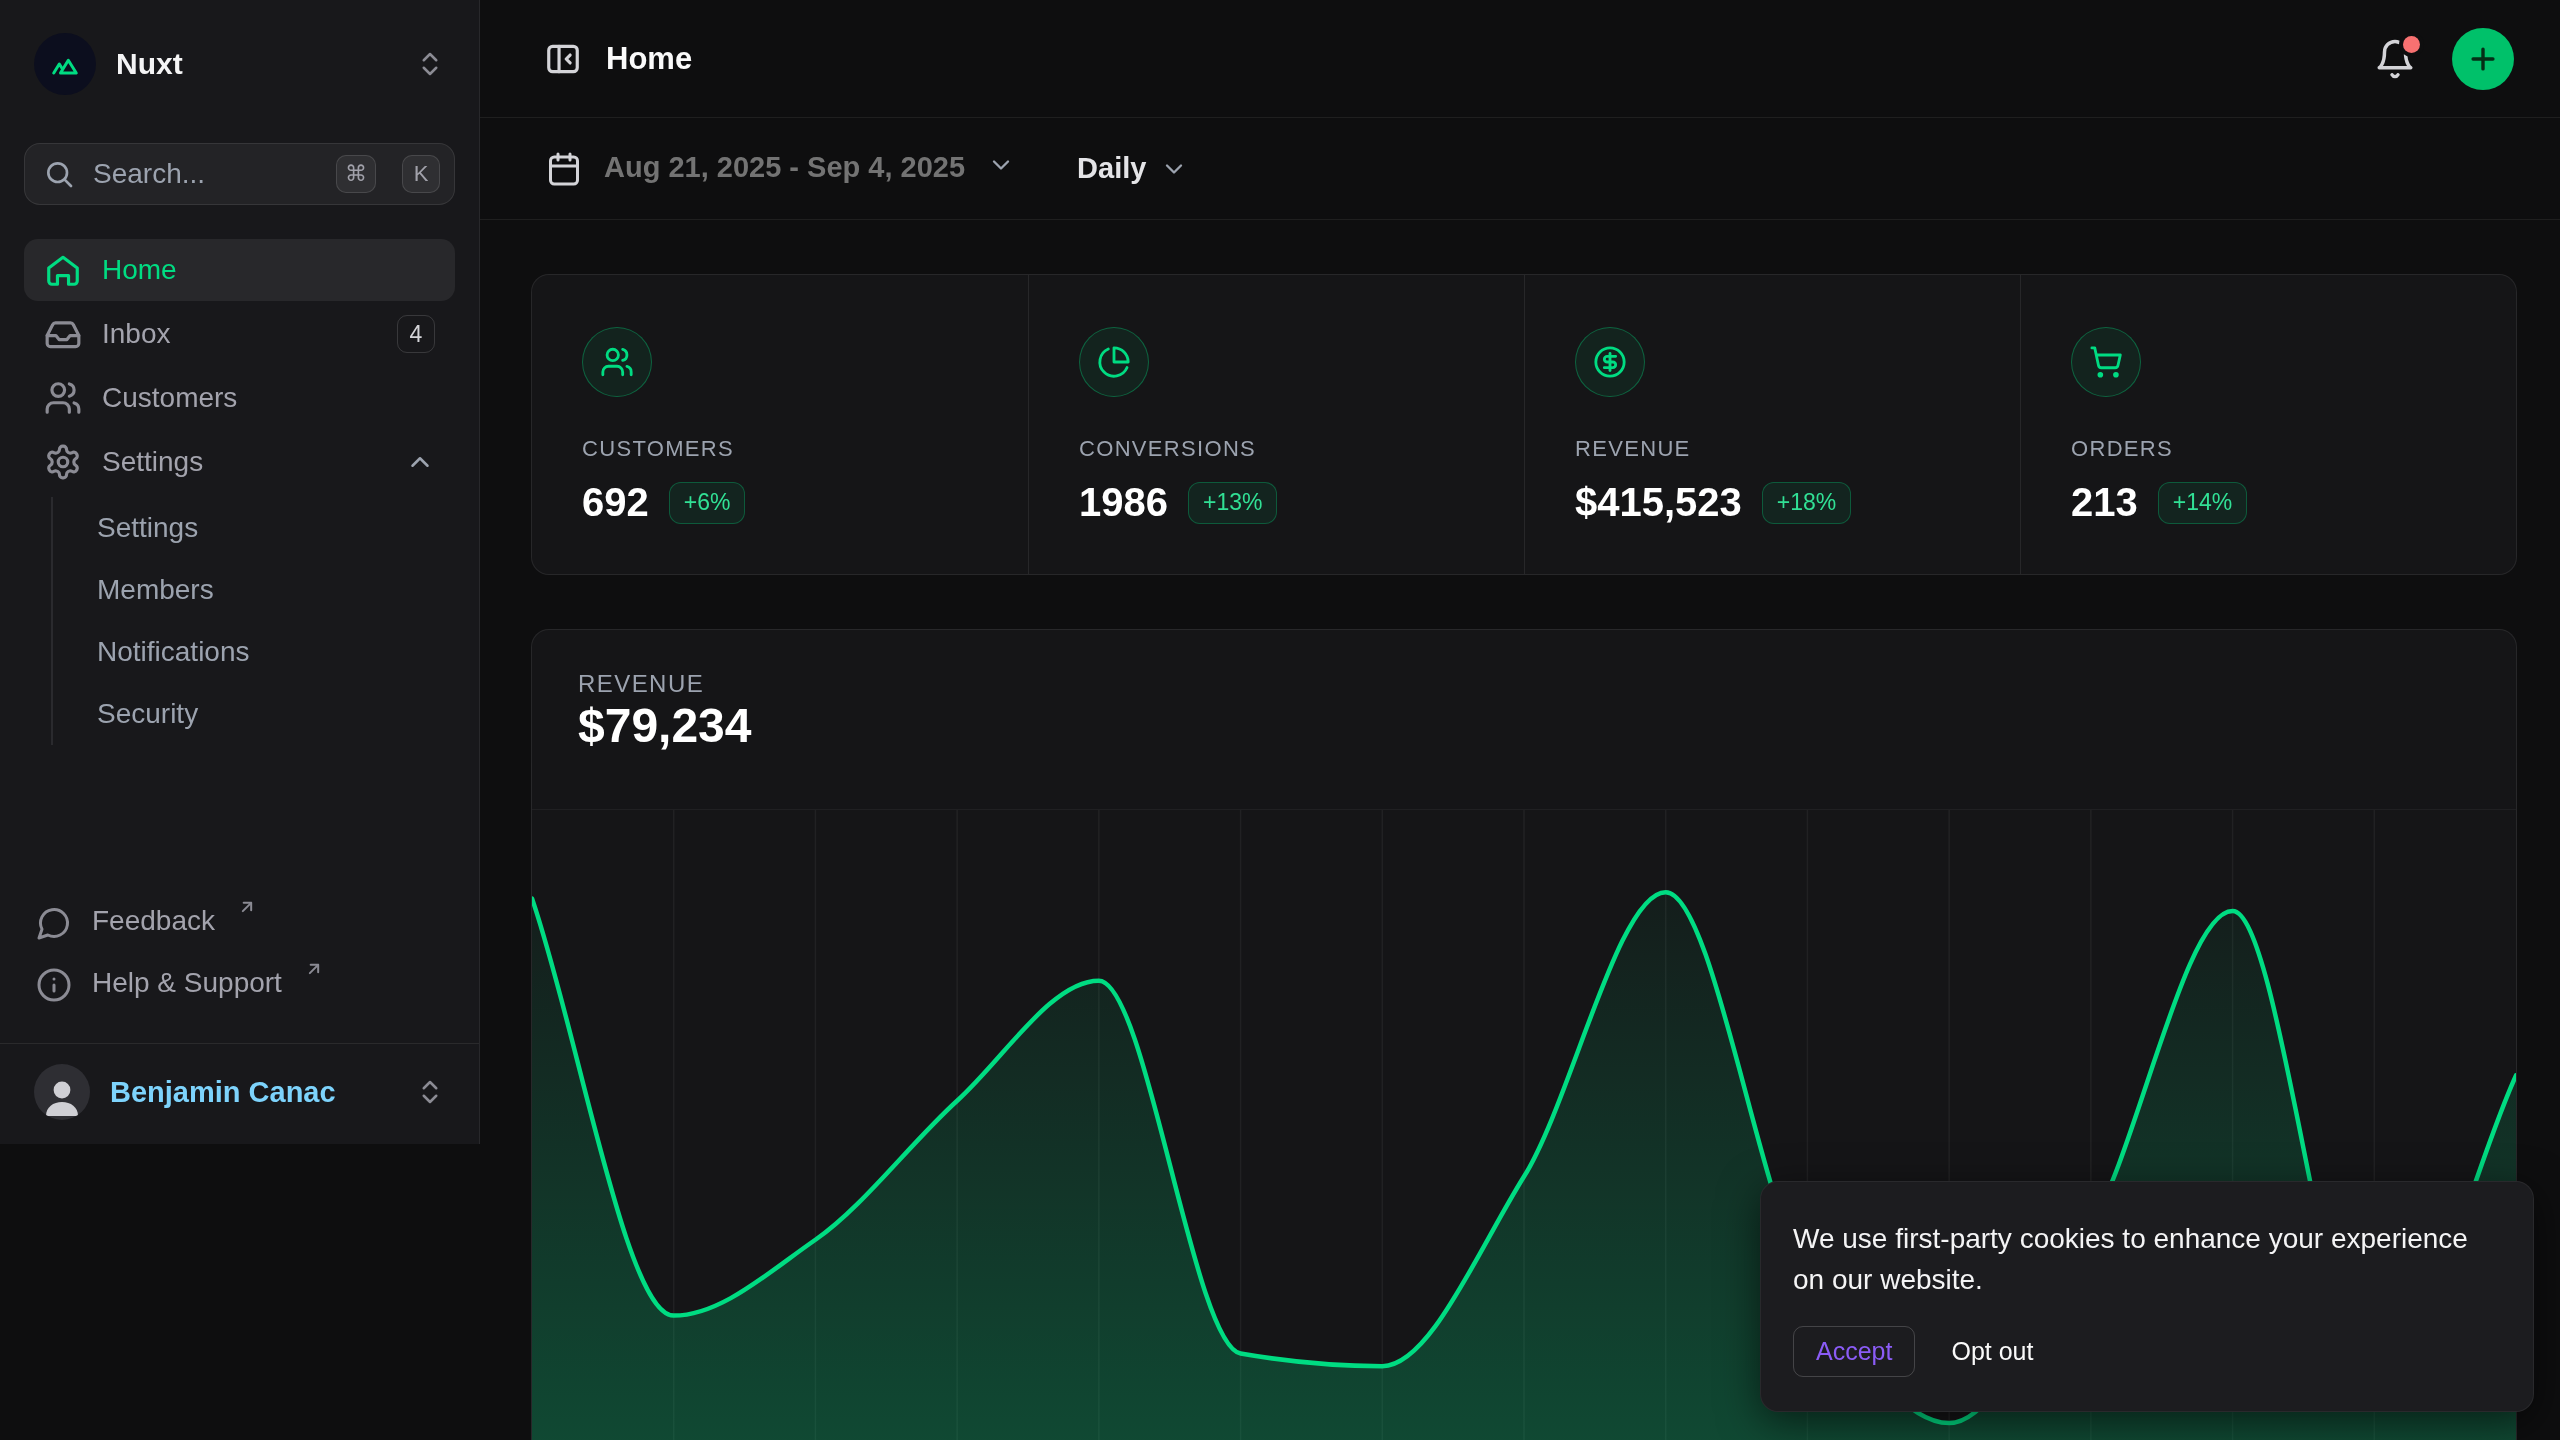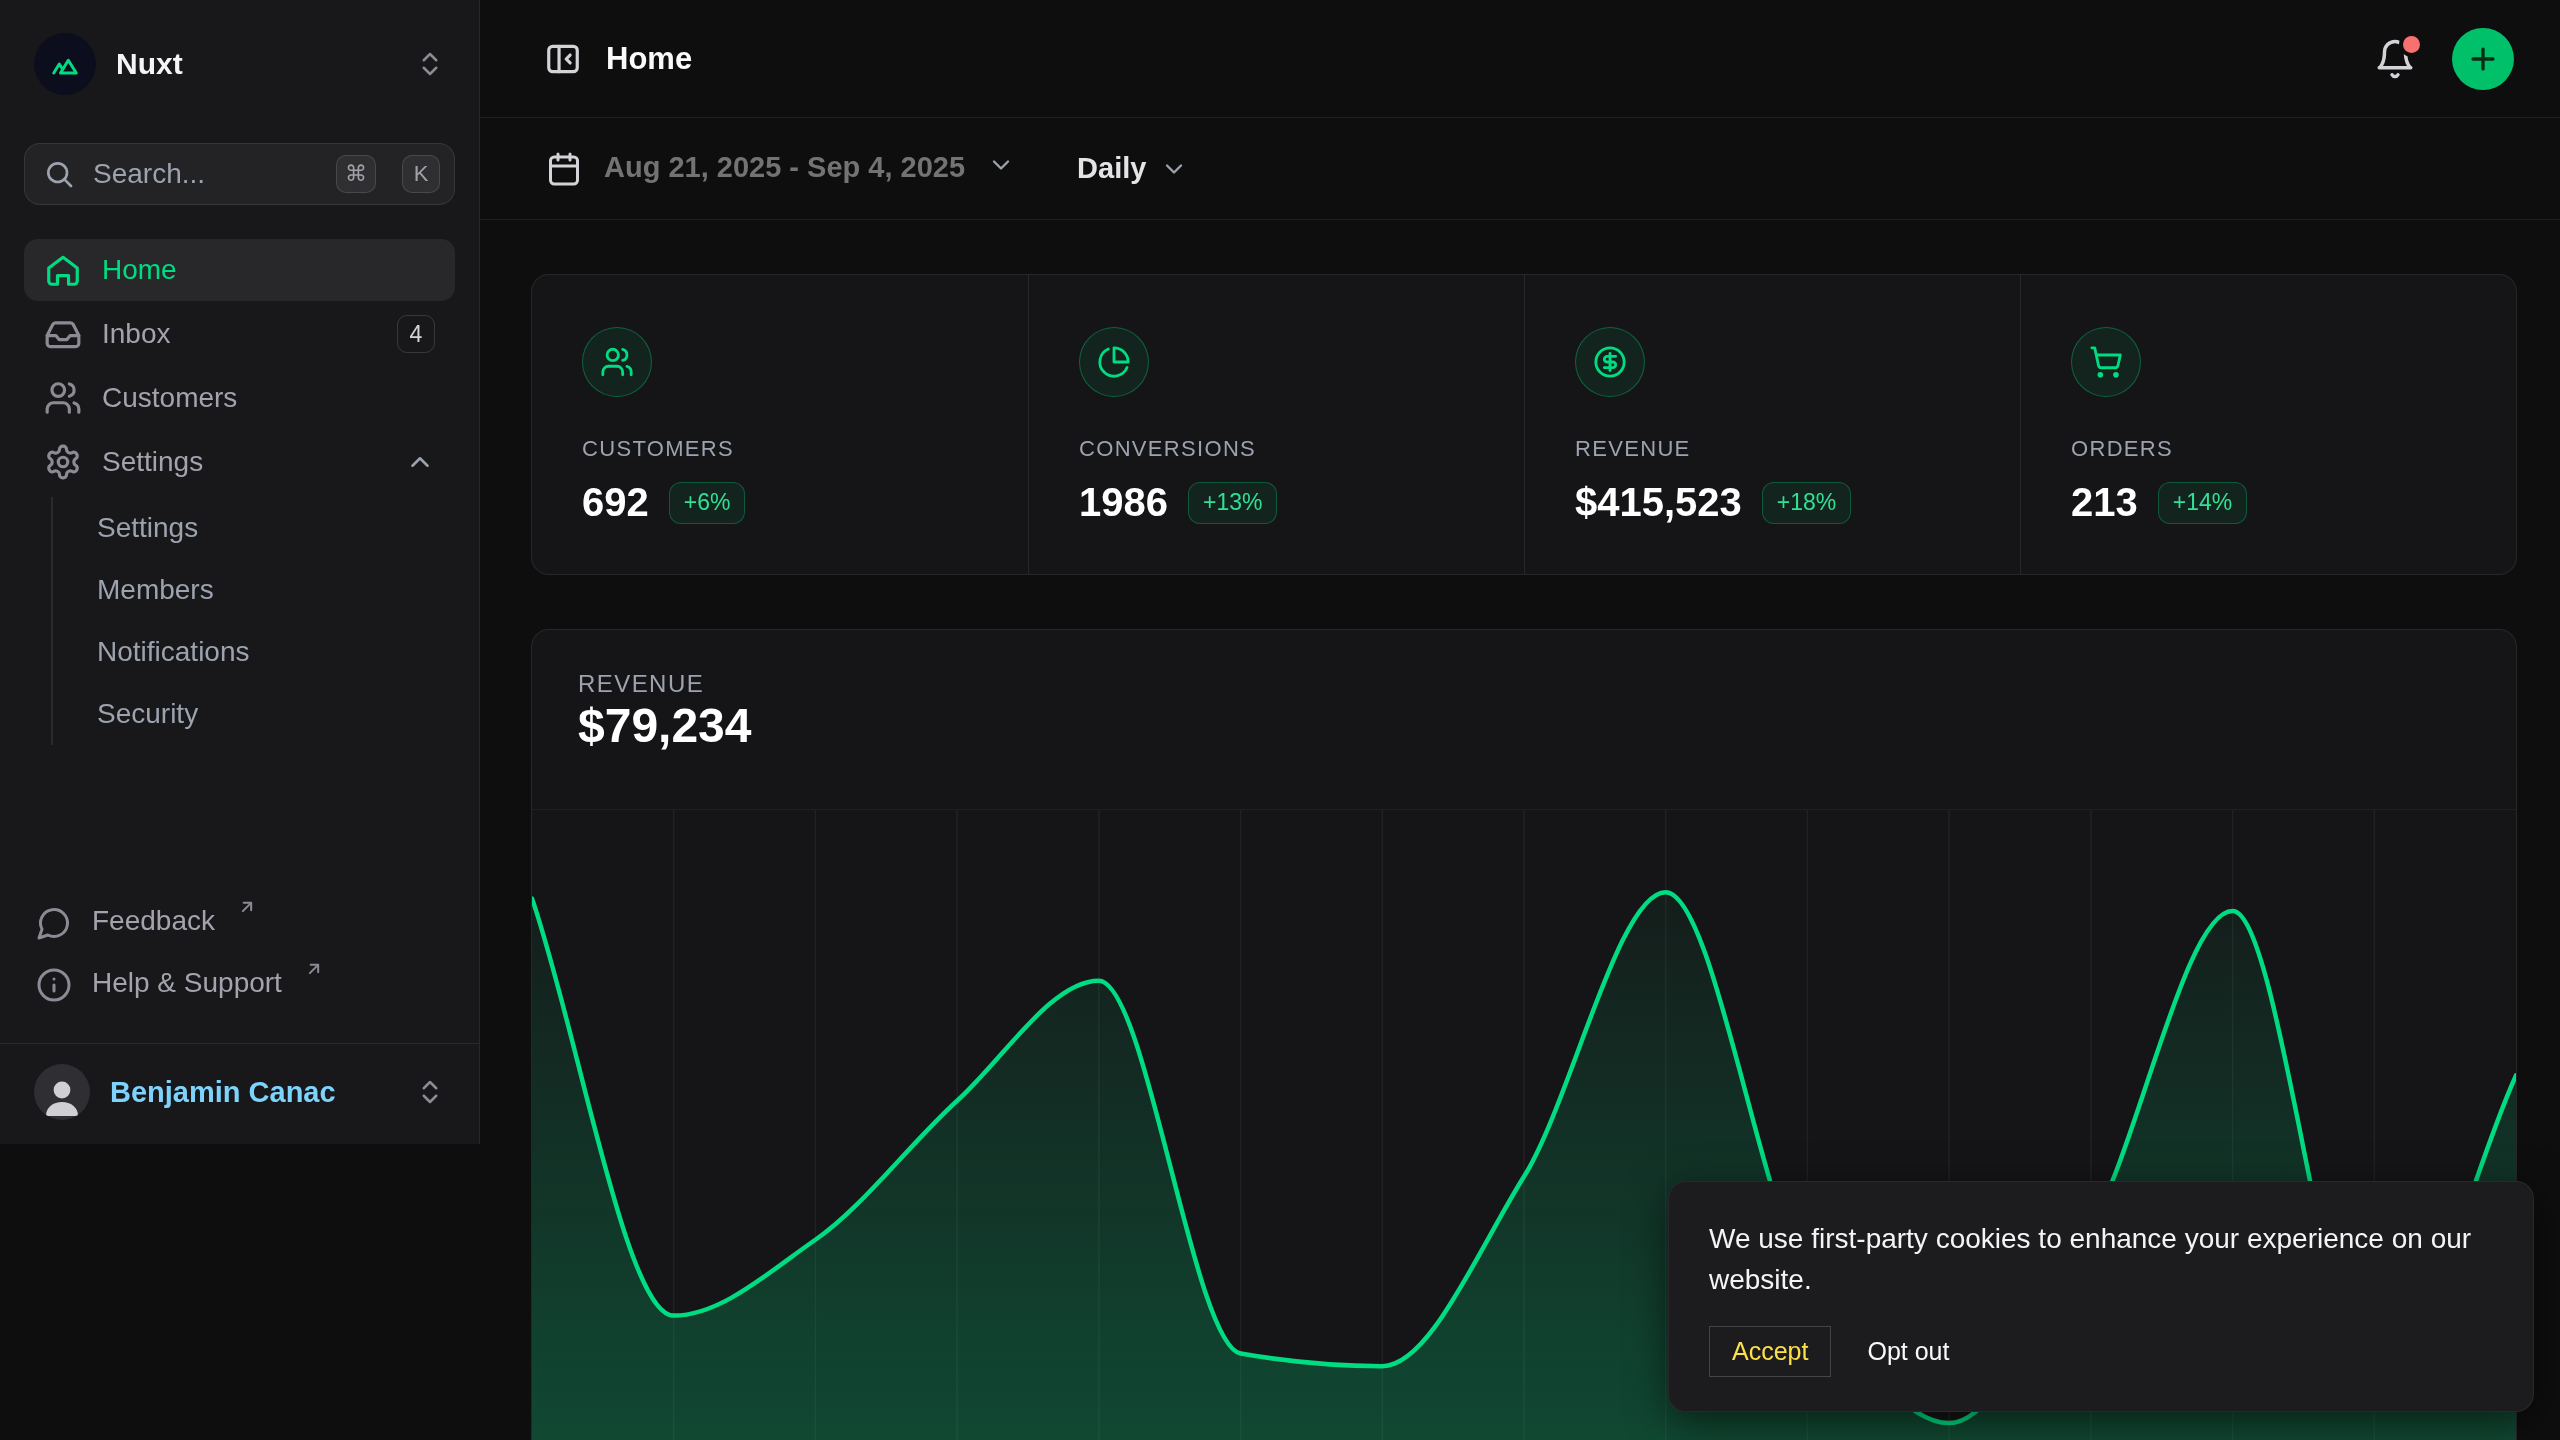--- a/index.html
+++ b/index.html
@@ -124,29 +124,29 @@
     border:1px solid rgba(255,255,255,.08); border-bottom:none;
     border-radius:18px 18px 0 0; height:811px; overflow:hidden;
   }
   .chart-head { padding:40px 46px 0 46px; height:179px; }
   .chart-label { font-size:24px; letter-spacing:.06em; color:#9ca3af; font-weight:500; }
   .chart-value { font-size:48px; font-weight:700; color:#ffffff; }
   .chart-plot { position:relative; height:632px; border-top:1px solid rgba(255,255,255,.05); }
 
   
   .cookie-banner {
-    position:absolute; right:28px; bottom:28px; width:866px; z-index:20;
+    position:absolute; right:28px; bottom:28px; width:774px; z-index:20;
     background:#1c1c1f; border:1px solid rgba(255,255,255,.06); border-radius:18px;
-    padding:36px 40px 34px 40px; box-shadow:0 10px 40px rgba(0,0,0,.55);margin-top:20px;
+    padding:36px 40px 34px 32px; box-shadow:0 10px 40px rgba(0,0,0,.55);margin-top:20px;
   }
   .cookie-text { font-size:28px; line-height:41px; color:#f4f4f5; }
   .cookie-actions { margin-top:26px; display:flex; align-items:center; gap:36px; }
   .accept-btn {
-    background:transparent; border:1px solid rgba(255,255,255,.18); border-radius:0;
-    color:#fde047; font-size:25px; padding:10px 22px; cursor:pointer;
+    background:transparent; border:1px solid rgba(255,255,255,.18); border-radius:10px;
+    color:#8b5cf6; font-size:25px; padding:10px 22px; cursor:pointer;
     font-family:"Liberation Sans", sans-serif;
   }
   .optout-btn {
     background:none; border:none; color:#fafafa; font-size:25px; cursor:pointer;
     font-family:"Liberation Sans", sans-serif;
   }
 </style>
 </head>
 <body>
 

